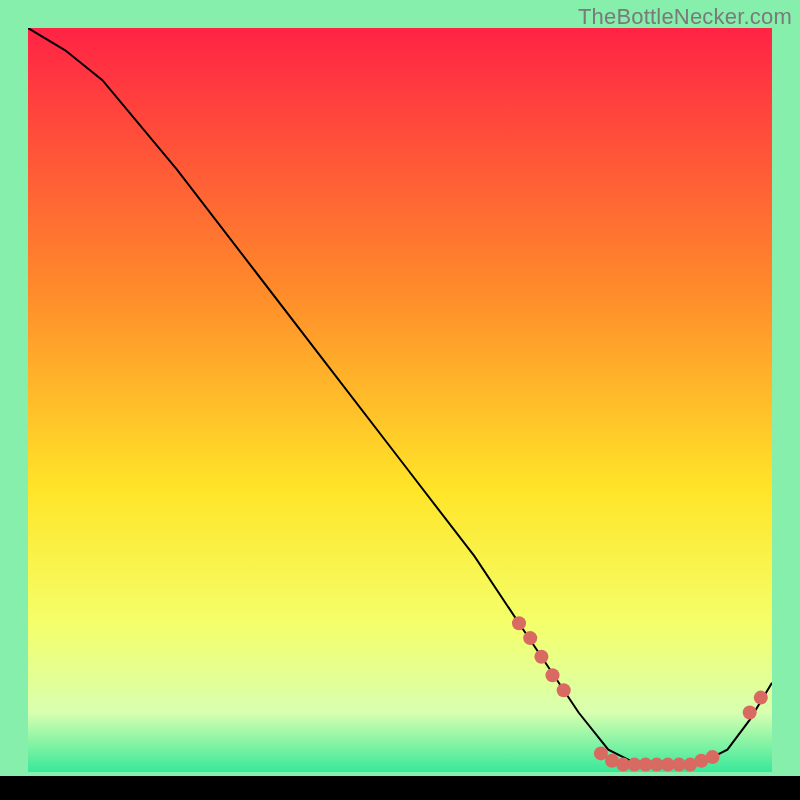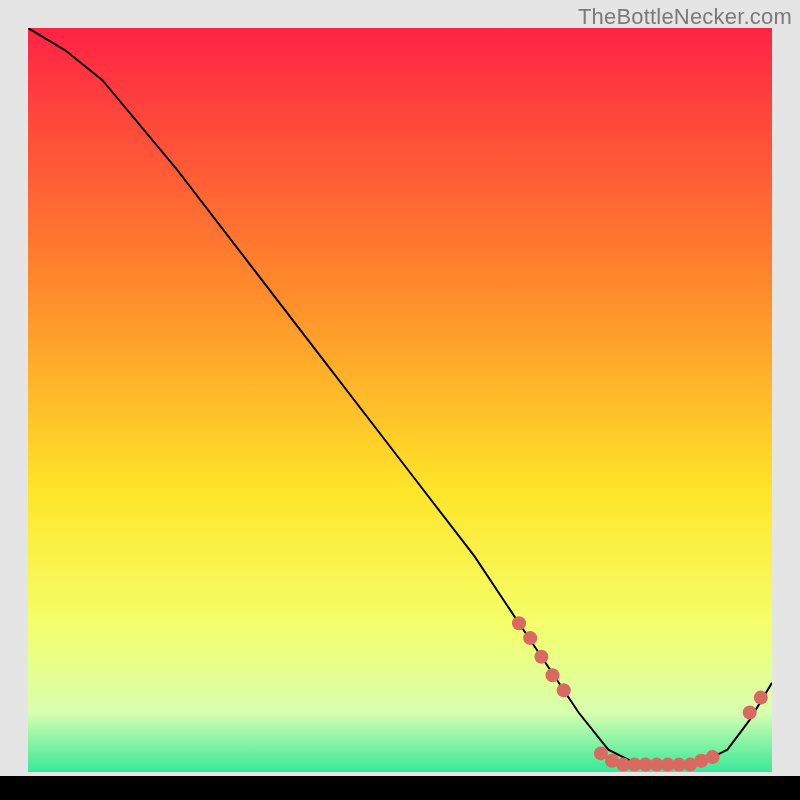--- a/index.html
+++ b/index.html
@@ -8,21 +8,21 @@
     width: 800px;
     height: 800px;
     background: #000;
     overflow: hidden;
     font-family: Arial, Helvetica, sans-serif;
   }
   .frame {
     position: relative;
     width: 800px;
     height: 776px;
-    background: #e5e5e5;
+    background: #86efac;
   }
   .watermark {
     position: absolute;
     top: 4px;
     right: 8px;
     color: #7a7a7a;
     font-size: 22px;
     font-weight: 400;
     letter-spacing: 0.2px;
     z-index: 20;

